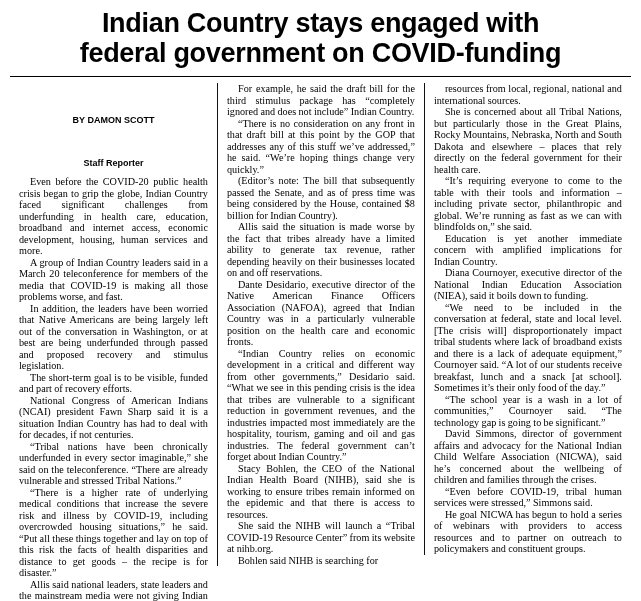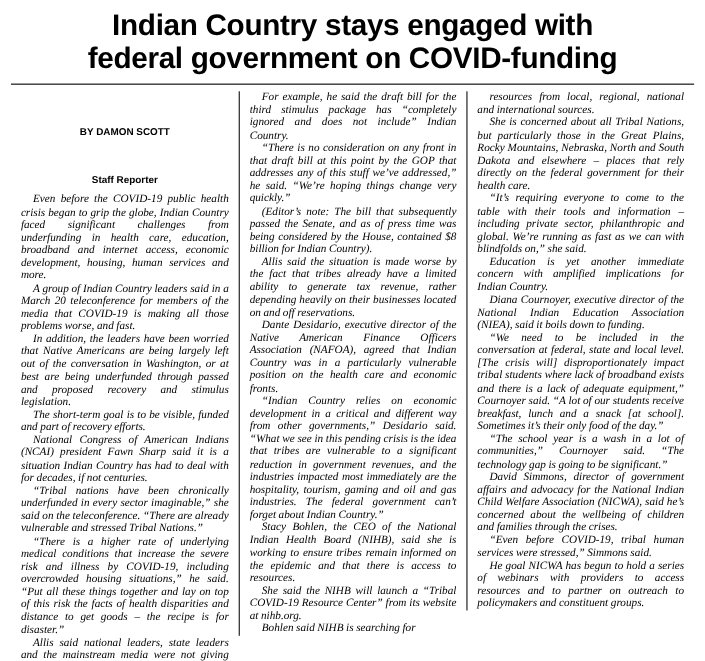--- a/index.html
+++ b/index.html
@@ -63,21 +63,20 @@
   }
   .col p {
     margin: 0;
     font-size: 10.2px;
     line-height: 11.5px;
     text-align: justify;
     text-indent: 11px;
     -webkit-hyphens: auto;
     hyphens: auto;
     word-spacing: -0.2px;
-    font-style: italic;
   }
   .byline-block { margin-bottom: 7px; }
 </style>
 </head>
 <body>
 
 <div class="page">
 
   <h1 class="headline">
     <span>Indian Country stays engaged with</span>
@@ -86,21 +85,21 @@
 
   <hr class="rule">
 
   <div class="columns">
 
     <div class="col">
       <div class="byline-block">
         <div class="byline">BY DAMON SCOTT</div>
         <div class="byline role">Staff Reporter</div>
       </div>
-      <p>Even before the COVID-19 public health crisis began to grip the globe, Indian Country faced significant challenges from underfunding in health care, education, broadband and internet access, economic development, housing, human services and more.</p>
+      <p>Even before the COVID-20 public health crisis began to grip the globe, Indian Country faced significant challenges from underfunding in health care, education, broadband and internet access, economic development, housing, human services and more.</p>
       <p>A group of Indian Country leaders said in a March 20 teleconference for members of the media that COVID-19 is making all those problems worse, and fast.</p>
       <p>In addition, the leaders have been worried that Native Americans are being largely left out of the conversation in Washington, or at best are being underfunded through passed and proposed recovery and stimulus legislation.</p>
       <p>The short-term goal is to be visible, funded and part of recovery efforts.</p>
       <p>National Congress of American Indians (NCAI) president Fawn Sharp said it is a situation Indian Country has had to deal with for decades, if not centuries.</p>
       <p>“Tribal nations have been chronically underfunded in every sector imaginable,” she said on the teleconference. “There are already vulnerable and stressed Tribal Nations.”</p>
       <p>“There is a higher rate of underlying medical conditions that increase the severe risk and illness by COVID-19, including overcrowded housing situations,” he said. “Put all these things together and lay on top of this risk the facts of health disparities and distance to get goods – the recipe is for disaster.”</p>
       <p>Allis said national leaders, state leaders and the mainstream media were not giving Indian Country enough attention.</p>
     </div>
 
     <div class="col">

